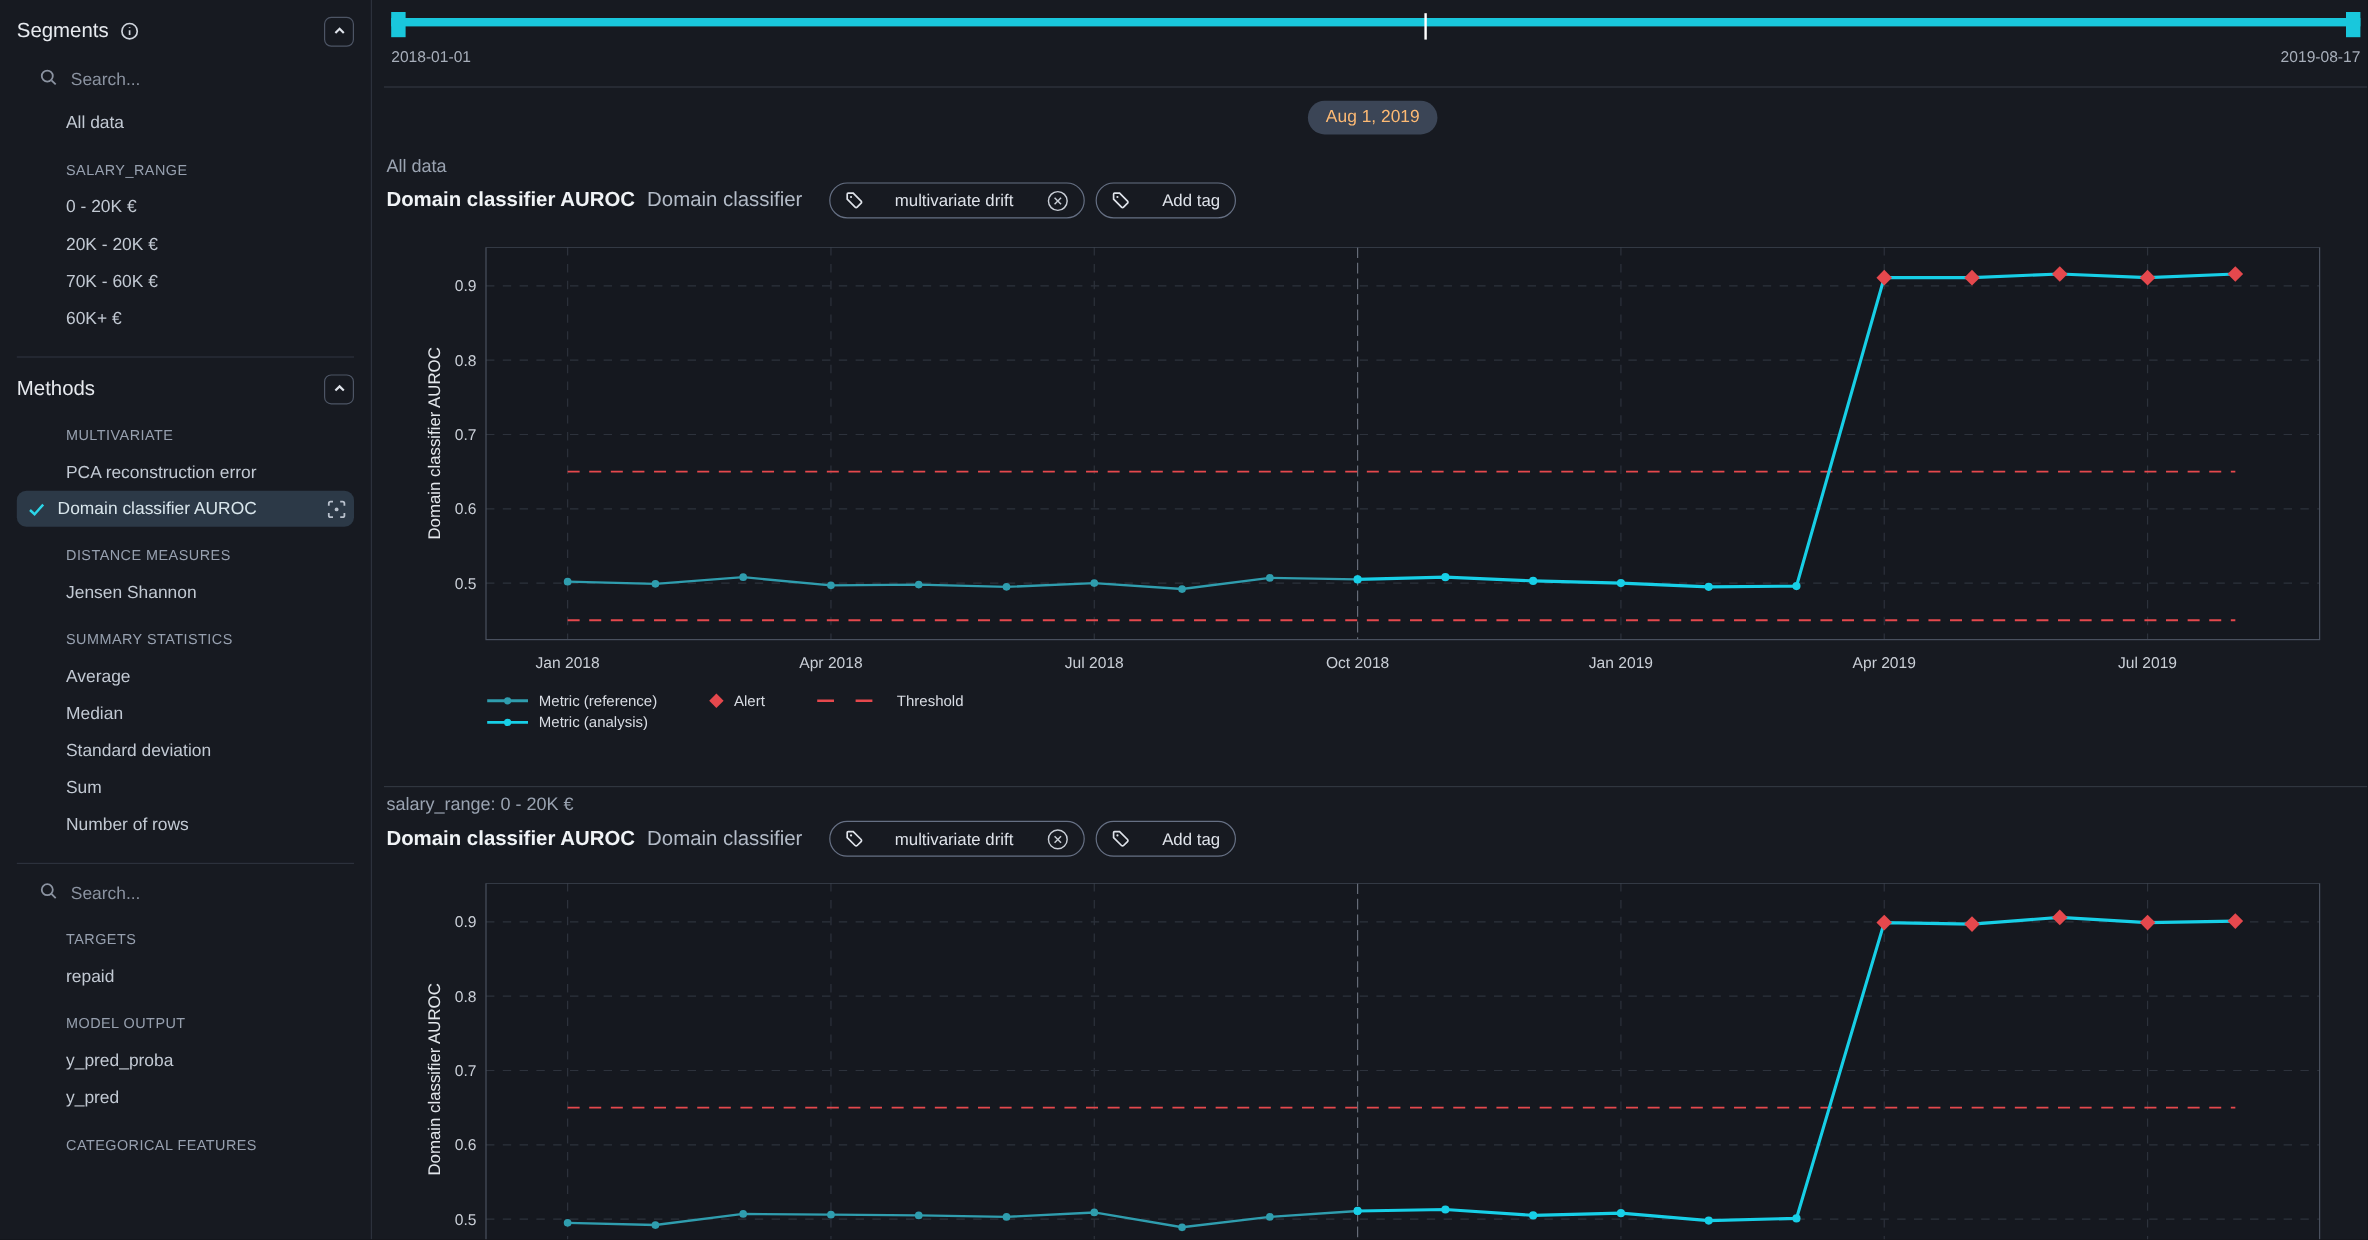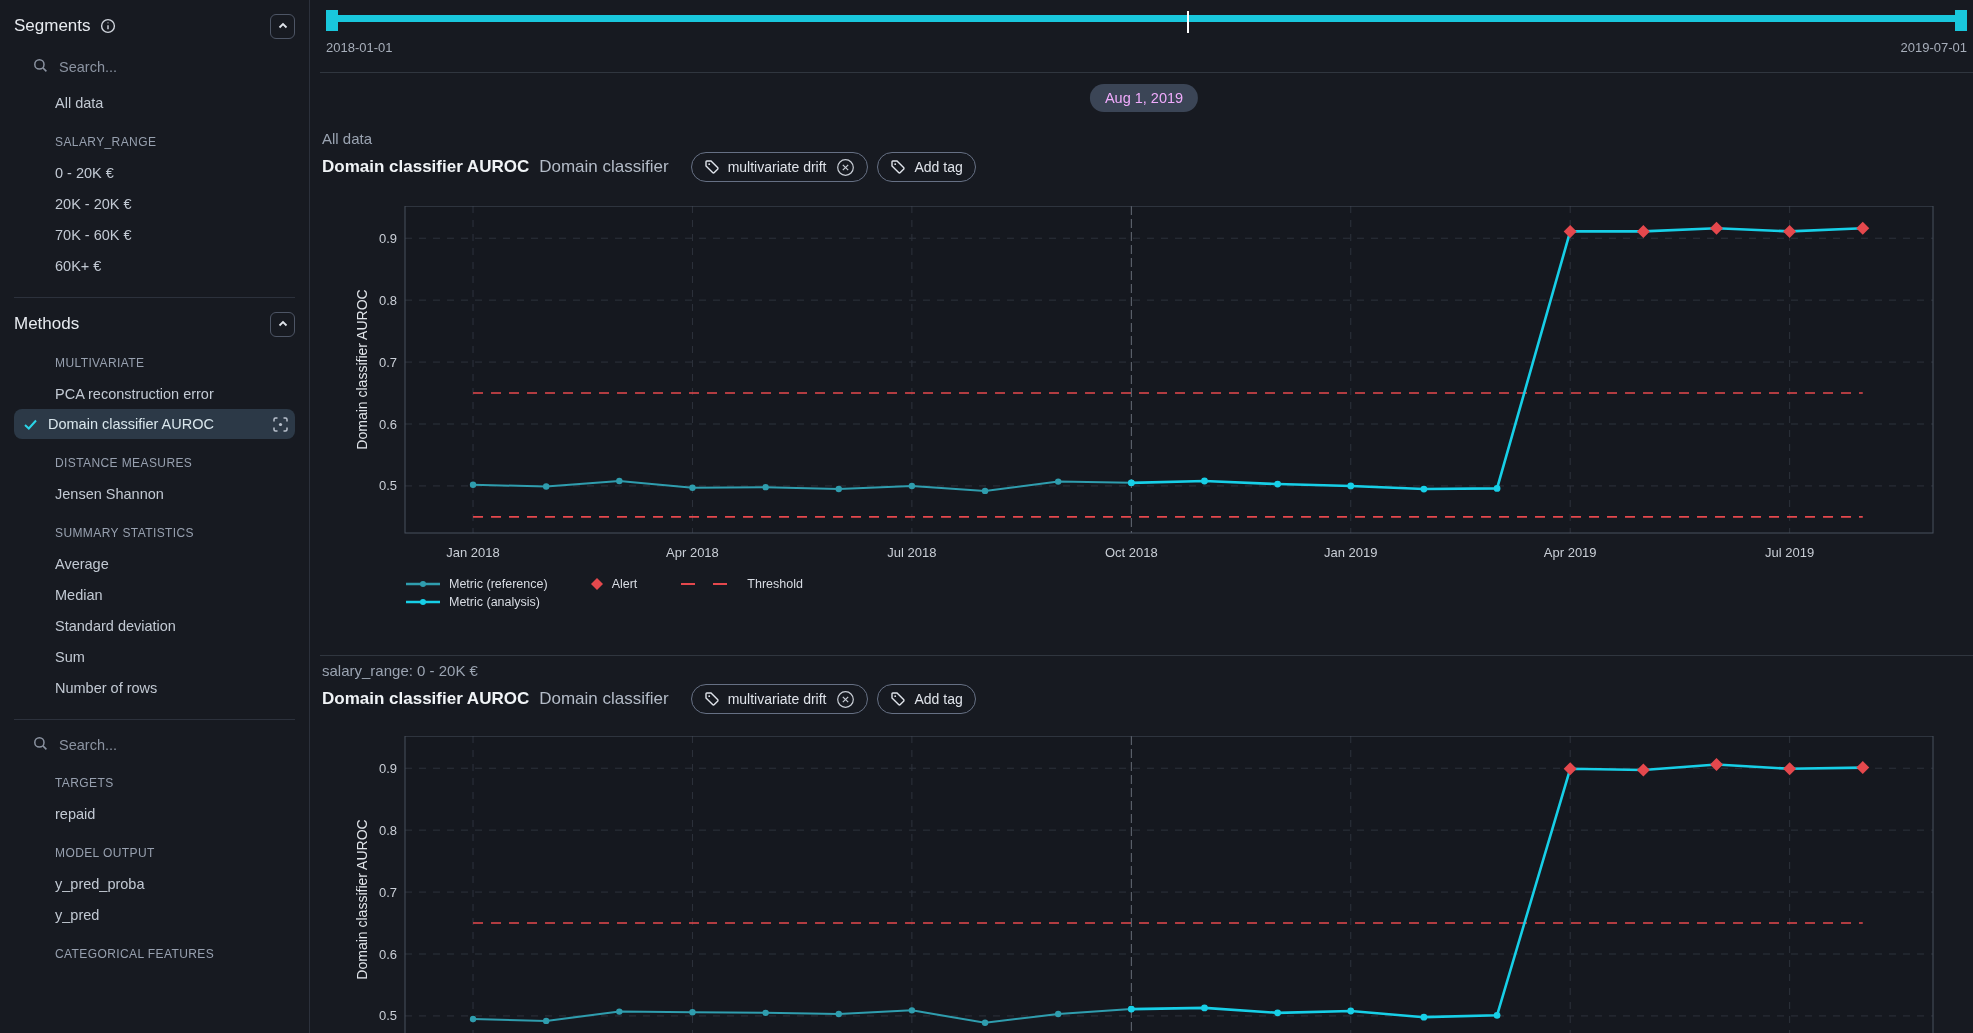--- a/index.html
+++ b/index.html
@@ -39,29 +39,29 @@
   #tl-handle-left{left:16px;}
   #tl-handle-right{left:1645px;}
   #tl-cursor{position:absolute;left:877px;top:11px;width:2px;height:22px;background:#ffffff;cursor:ew-resize;}
   .tl-label{position:absolute;top:40px;font-size:13px;color:#a7aeba;}
   #tl-label-start{left:16px;}
   #tl-label-end{right:6px;}
   .h-divider{position:absolute;left:10px;right:0;height:1px;background:#30363f;}
   #divider-1{top:72px;} #divider-2{top:655px;}
   #date-chip{position:absolute;left:834px;top:84px;transform:translateX(-50%);
              background:#3b4556;border-radius:14px;height:28px;display:flex;align-items:center;
-             padding:0 15px;font-size:14.5px;color:#f0abfc;white-space:nowrap;}
+             padding:0 15px;font-size:14.5px;color:#fdba74;white-space:nowrap;}
   .chart-section{position:absolute;left:12px;}
   #section-0{top:130px;} #section-1{top:662px;}
   .seg-label{font-size:15px;color:#9aa3b1;margin-bottom:5px;}
   .title-row{display:flex;align-items:center;}
   .chart-title{font-size:17px;font-weight:bold;color:#f0f3f6;}
   .chart-subtitle{font-size:17px;color:#b3bbc7;margin-left:10px;}
   .tags{display:flex;align-items:center;gap:9px;margin-left:22px;}
-  .tag-pill{display:flex;align-items:center;gap:8px;height:30px;border:1px solid #667084;
+  .tag-pill{display:flex;align-items:center;gap:26px;height:30px;border:1px solid #667084;
             border-radius:16px;background:transparent;color:#dfe3ea;font-size:14px;
             padding:0 12px;cursor:pointer;font-family:inherit;white-space:nowrap;}
   .tag-pill .x-circle{display:flex;align-items:center;margin-left:2px;color:#c9ced6;}
   .chart-mount{position:absolute;left:30px;}
   #chart-0{top:206px;} #chart-1{top:736px;}
   .legend{position:absolute;left:95px;display:flex;flex-direction:column;gap:4px;
           font-size:12.5px;color:#d8dce3;}
   #legend-0{top:577px;}
   .legend-row{display:flex;align-items:center;}
   .legend-row .lg-label{margin-left:8px;}
@@ -197,21 +197,21 @@
         </section>
       </div>
   </aside>
 
   <div id="main">
     <div id="tl-bar"></div>
     <div id="tl-handle-left" class="tl-handle"></div>
     <div id="tl-handle-right" class="tl-handle"></div>
     <div id="tl-cursor"></div>
     <div id="tl-label-start" class="tl-label">2018-01-01</div>
-    <div id="tl-label-end" class="tl-label">2019-07-01</div>
+    <div id="tl-label-end" class="tl-label">2019-08-17</div>
     <div id="divider-1" class="h-divider"></div>
 
     <div id="date-chip">Aug 1, 2019</div>
 
     <div id="section-0" class="chart-section">
         <div class="seg-label">All data</div>
         <div class="title-row">
           <span class="chart-title">Domain classifier AUROC</span>
           <span class="chart-subtitle">Domain classifier</span>
           <div class="tags">

